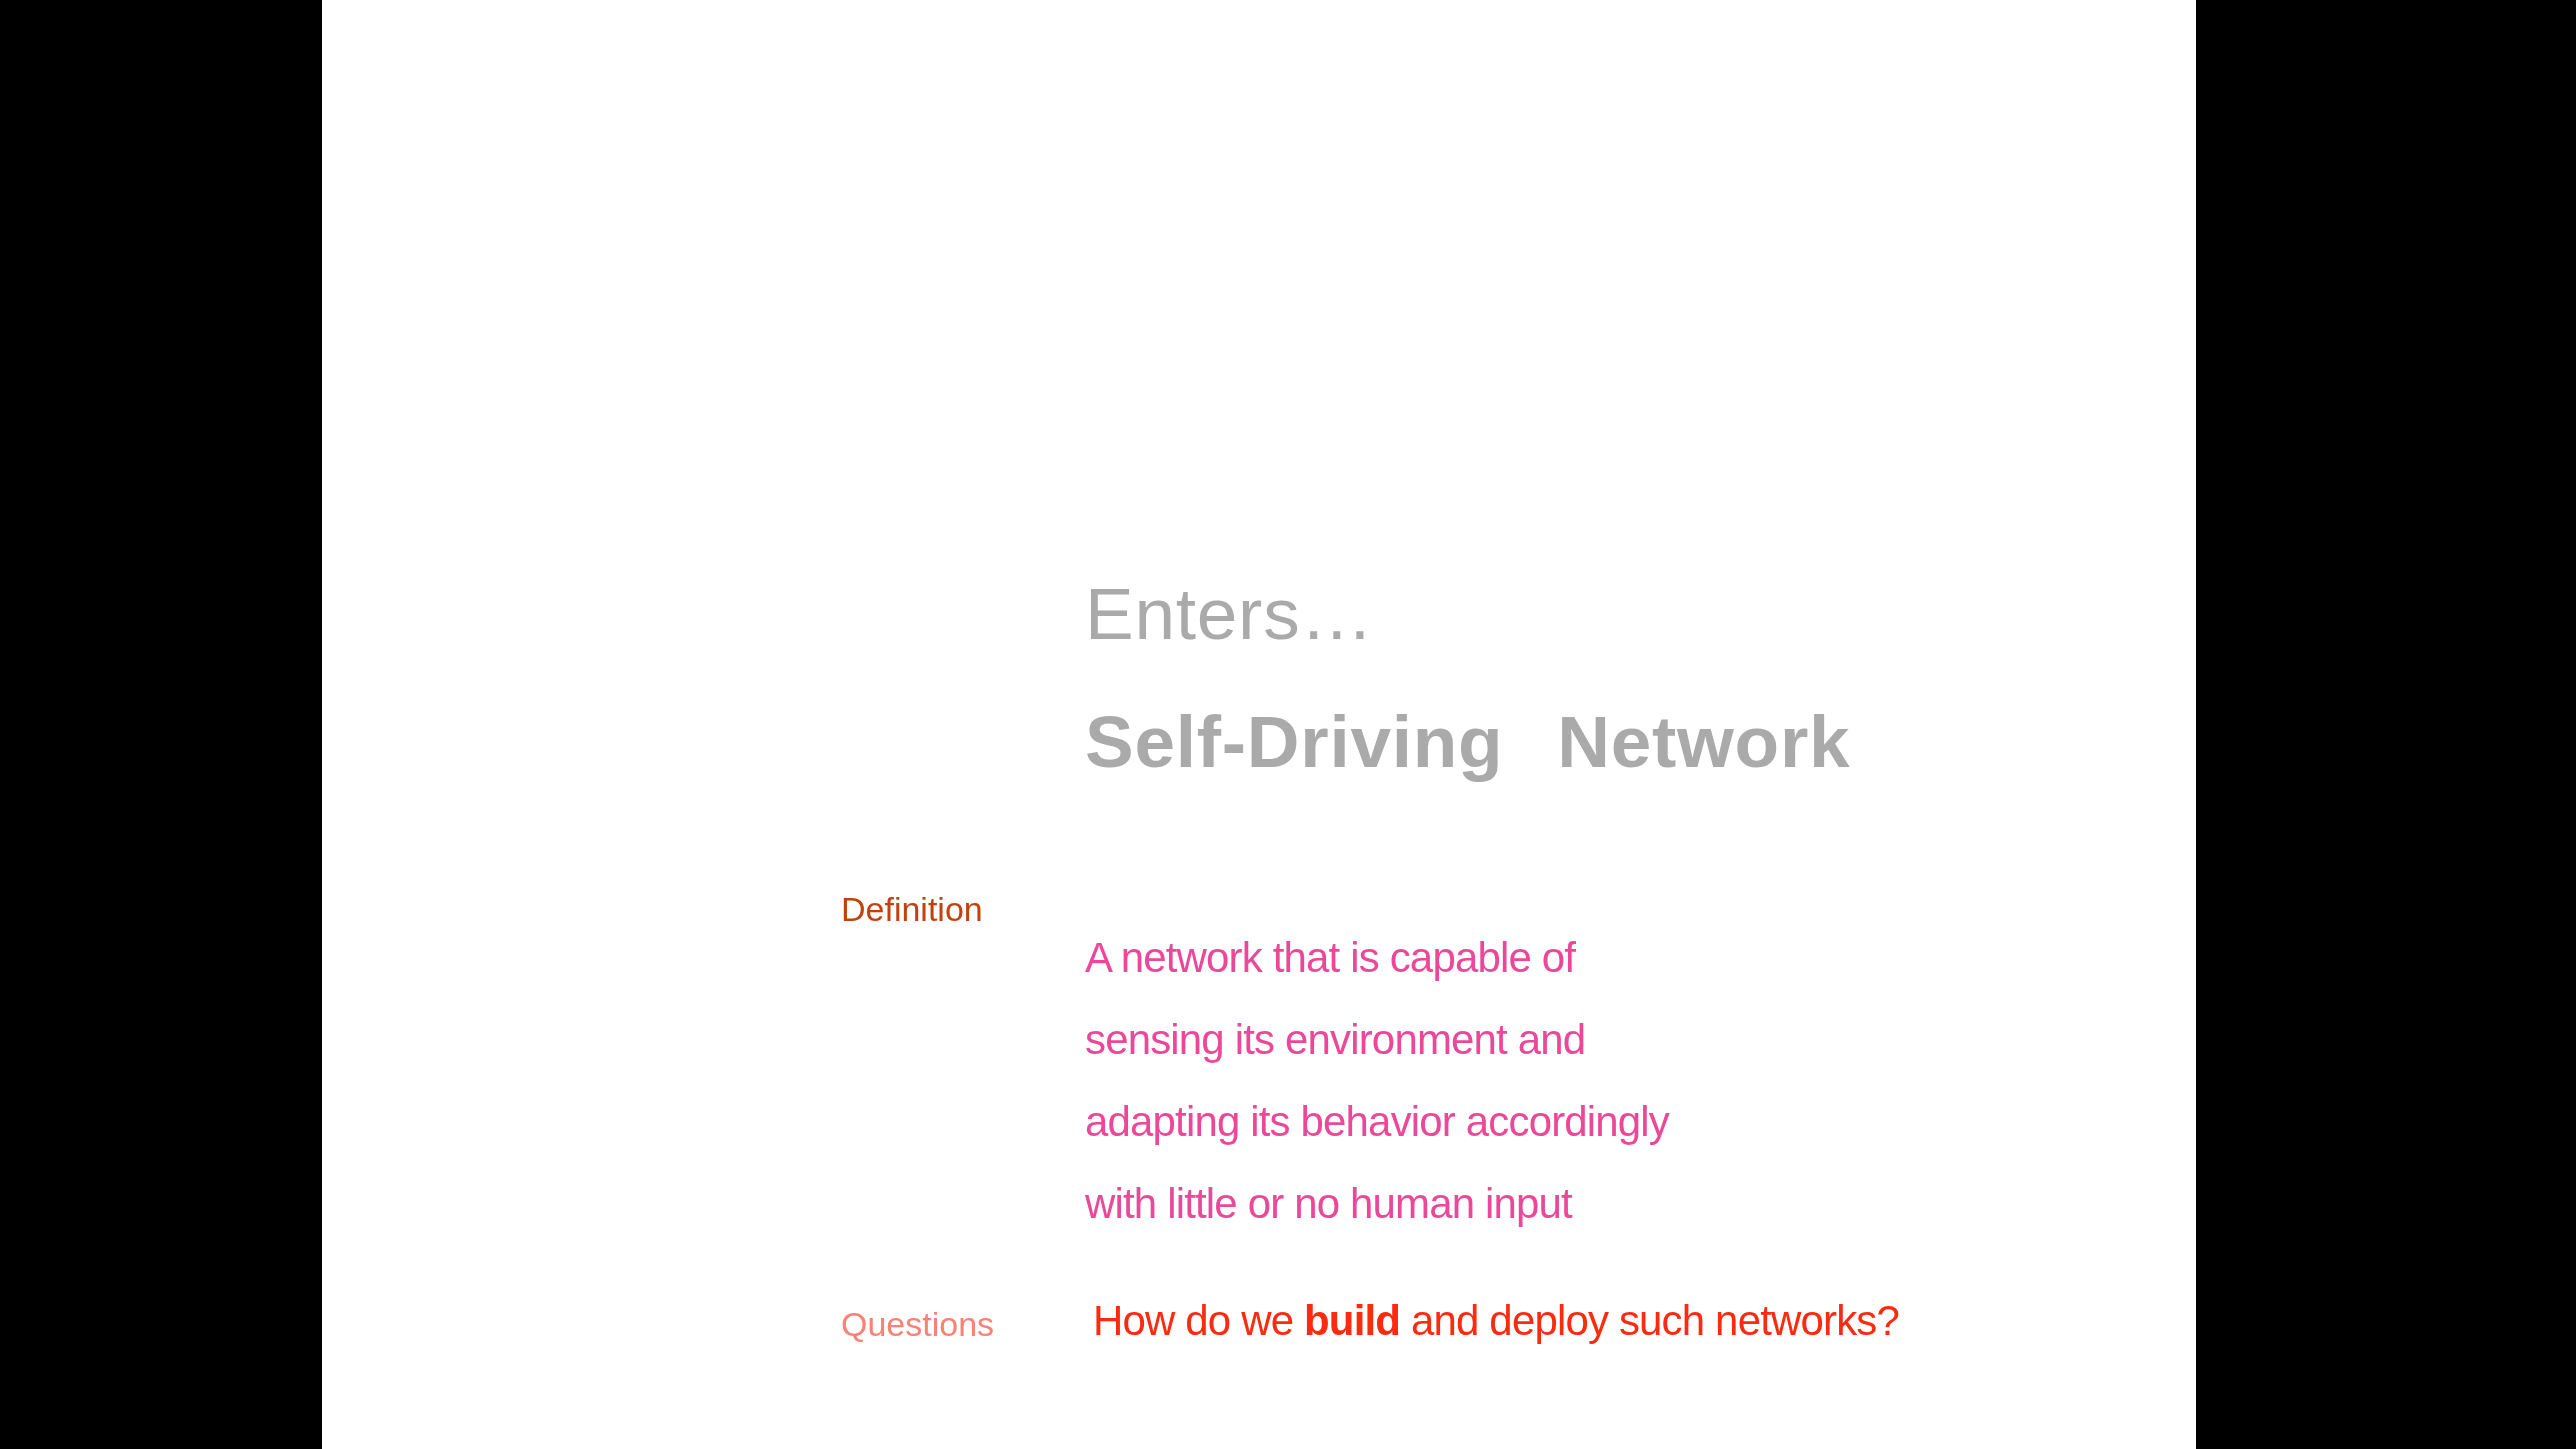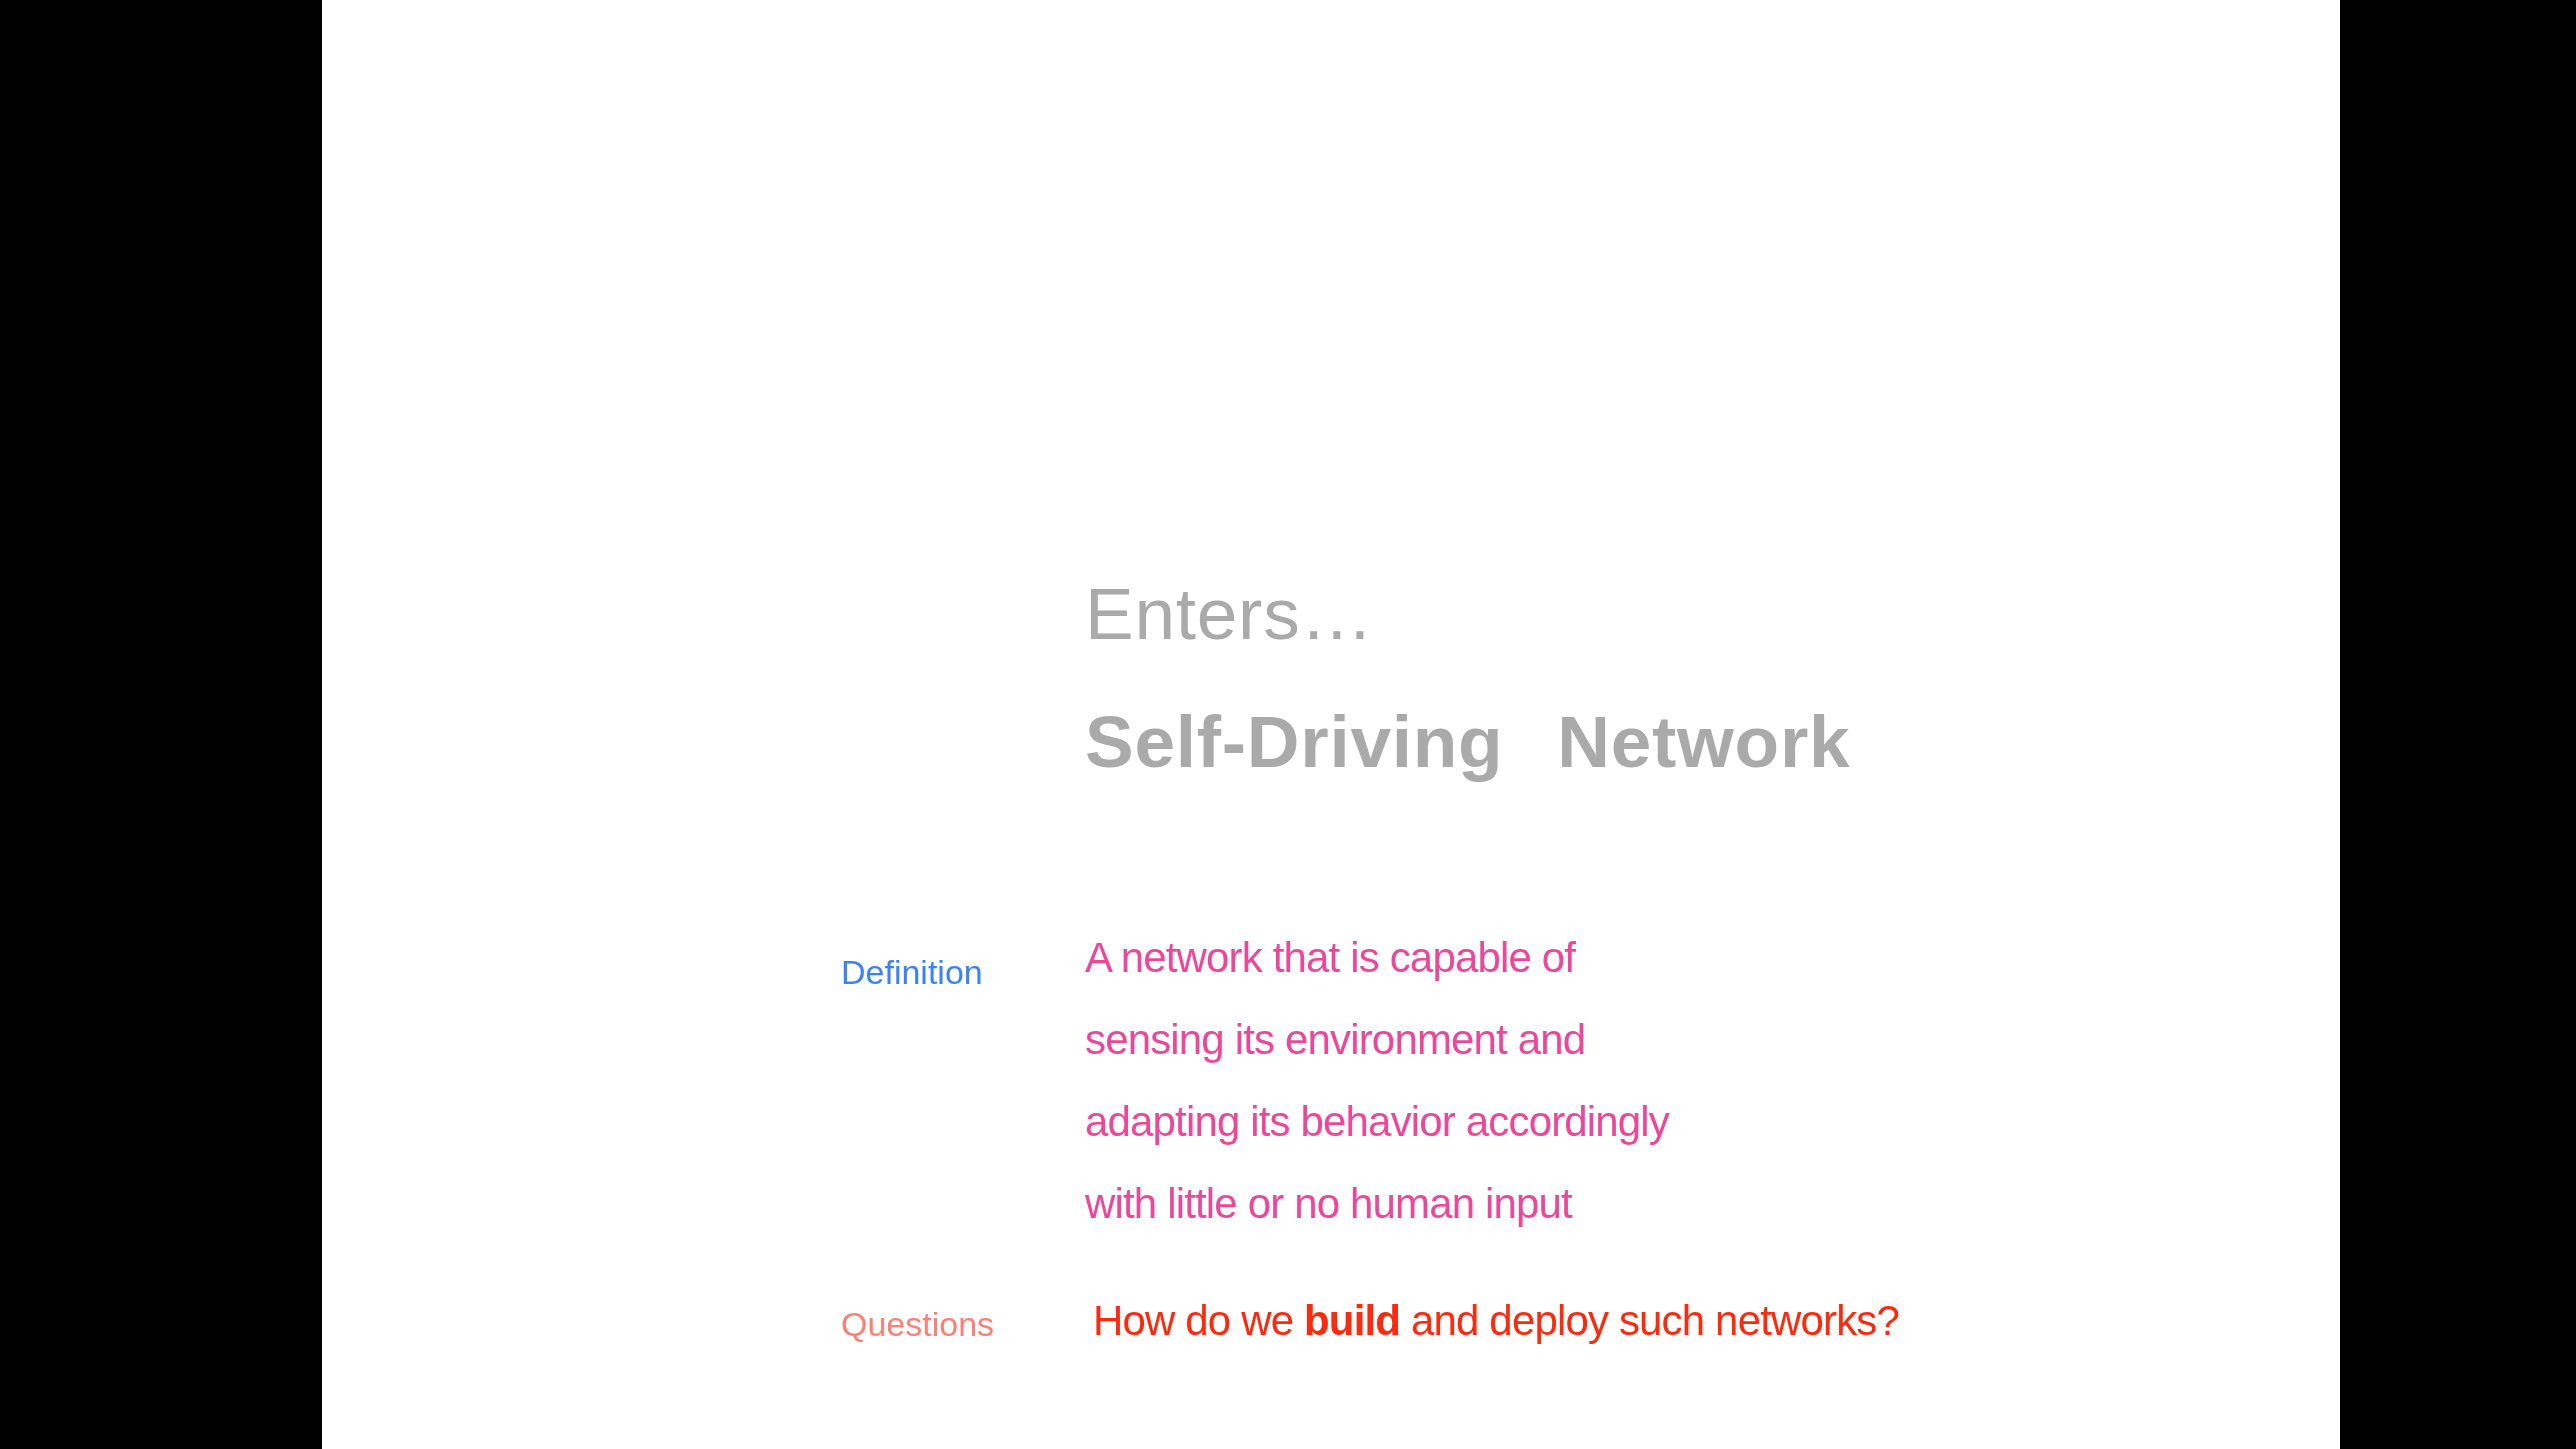--- a/index.html
+++ b/index.html
@@ -14,21 +14,21 @@
   .stage {
     position: relative;
     width: 2576px;
     height: 1449px;
     background: #000000;
   }
   .slide {
     position: absolute;
     left: 322px;
     top: 0;
-    width: 2018px;
+    width: 1874px;
     height: 1449px;
     background: #ffffff;
   }
   .title-block {
     position: absolute;
     left: 763px;
     top: 550px;
     font-size: 73px;
     line-height: 128px;
     color: #aaaaaa;
@@ -40,22 +40,22 @@
     font-weight: bold;
   }
   .side-label {
     position: absolute;
     left: 519px;
     font-size: 34px;
     line-height: 1;
     white-space: nowrap;
   }
   .label-definition {
-    top: 955px;
-    color: #3b82f6;
+    top: 892px;
+    color: #c2410c;
   }
   .label-questions {
     top: 1307px;
     color: #fa8176;
   }
   .definition-body {
     position: absolute;
     left: 763px;
     top: 917px;
     font-size: 42px;

